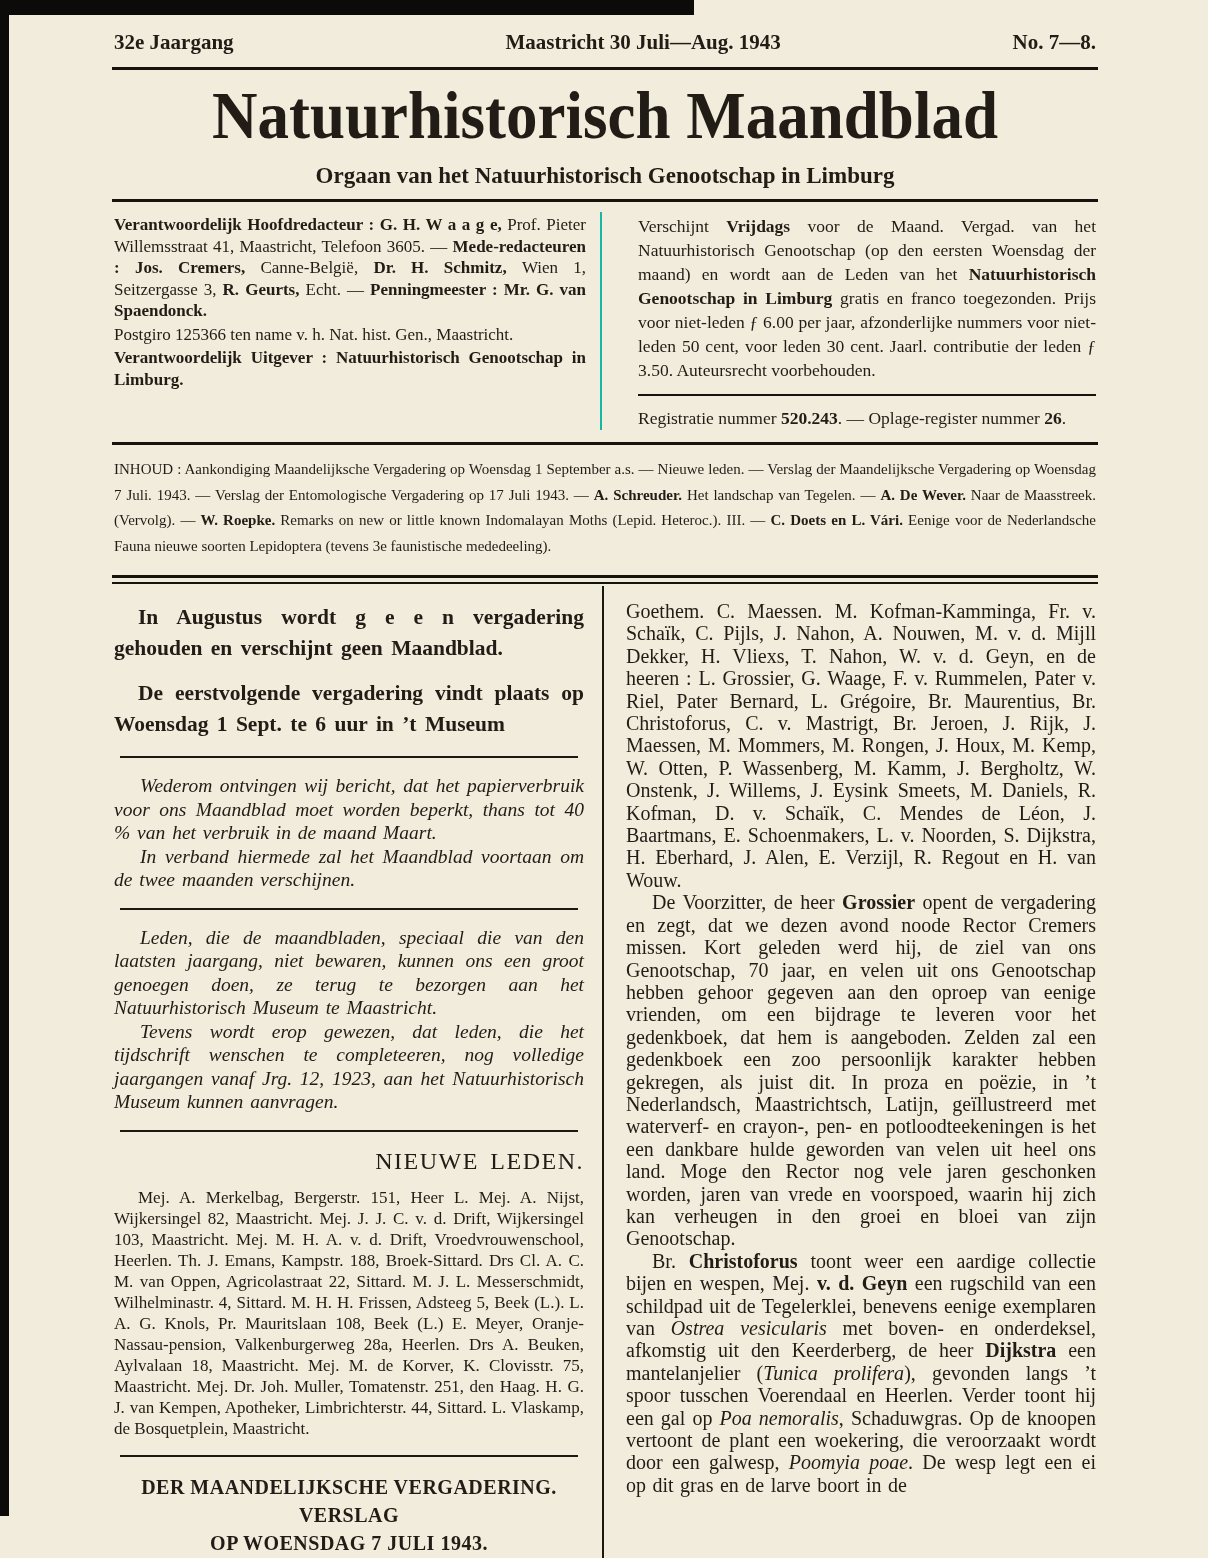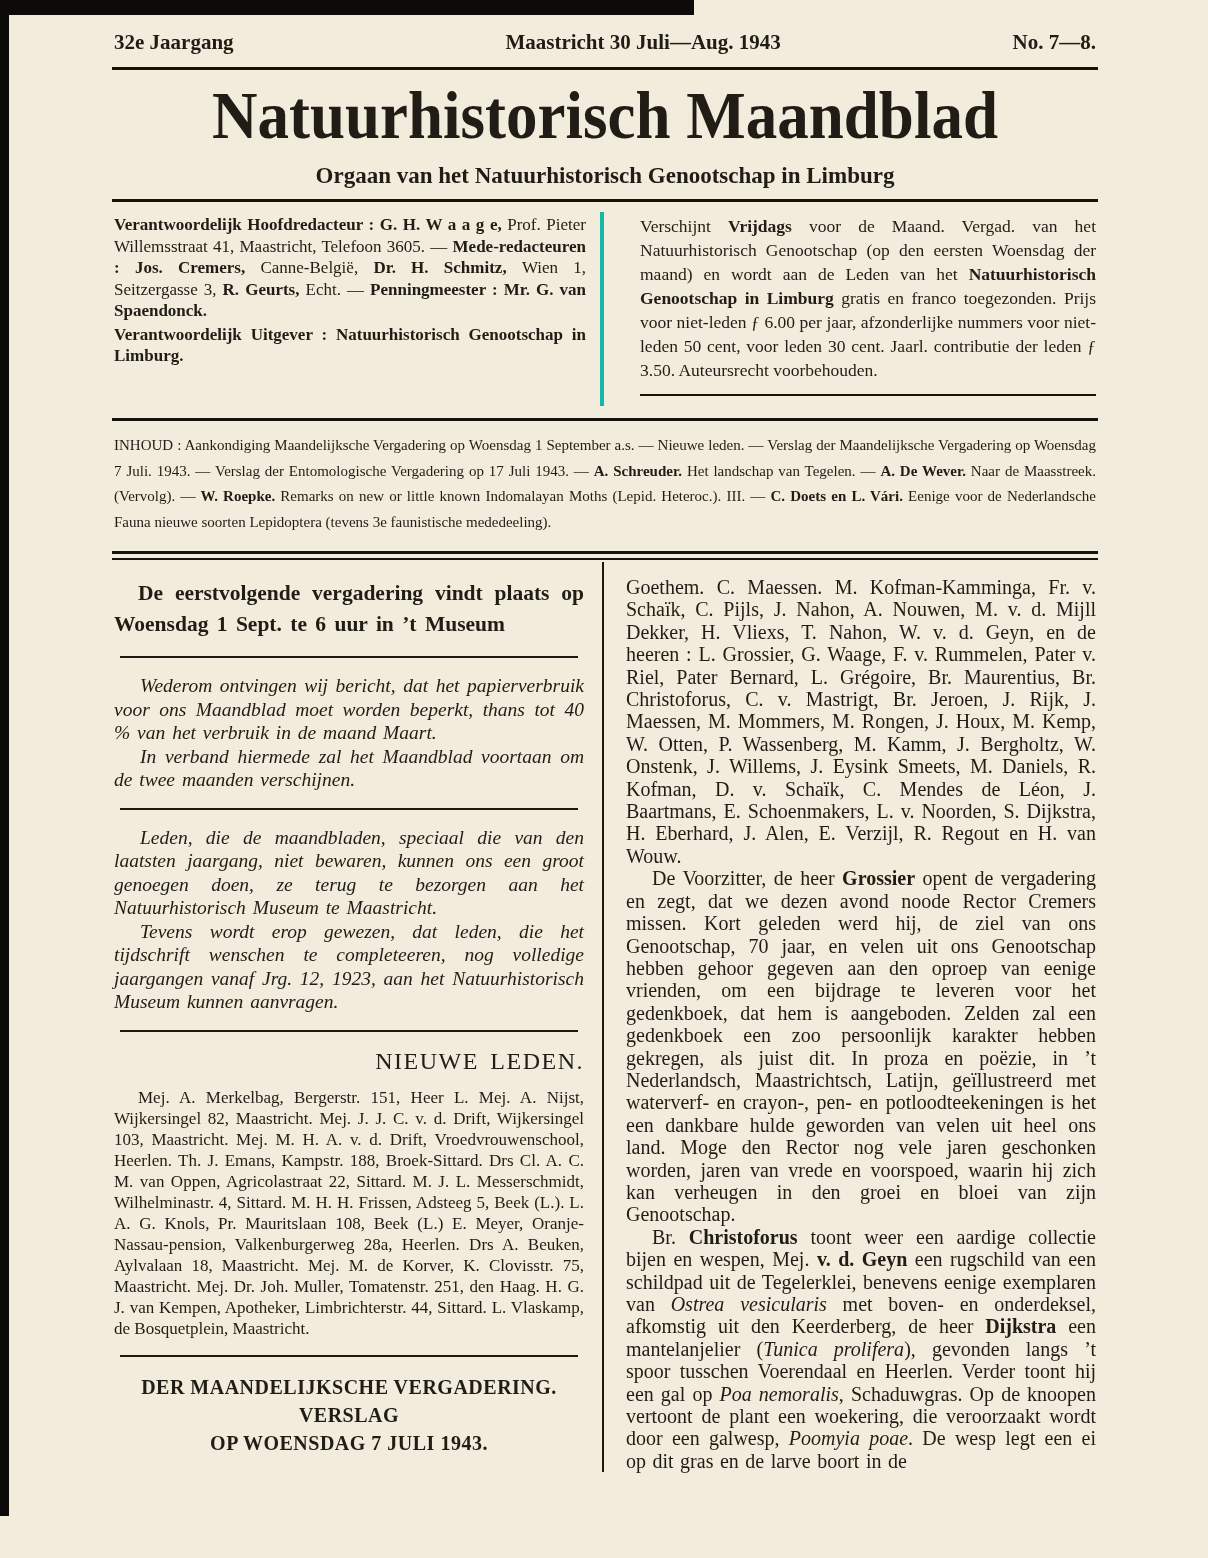--- a/index.html
+++ b/index.html
@@ -27,21 +27,21 @@
 
   h1.title{
     margin:6px 0 0 0;text-align:center;
     font-size:63px;font-weight:bold;letter-spacing:0px;
     transform:scaleY(1.08);transform-origin:top center;
     white-space:nowrap;
   }
   h2.subtitle{margin:14px 0 10px 0;text-align:center;font-size:23px;font-weight:bold;}
 
   .colophon{display:flex;padding:10px 0 12px 0;}
-  .colo-left{flex:0 0 472px;padding:2px 14px 0 2px;border-right:4px solid #14b8a6;
+  .colo-left{flex:0 0 472px;padding:2px 14px 0 2px;border-right:2px solid #14b8a6;
     font-size:17px;line-height:21.5px;text-align:justify;}
   .colo-left p{margin:0 0 2px 0;}
   .colo-right{flex:1;padding:2px 2px 0 36px;font-size:17.5px;line-height:24px;text-align:justify;}
   .colo-right p{margin:0;}
   .colo-right .rule-thin{margin:12px 0 10px 0;}
   .registration{font-size:17.5px;}
 
   .b{font-weight:bold;}
   .i{font-style:italic;}
 
@@ -86,35 +86,38 @@
     </header>
     <div class="rule"></div>
 
     <h1 class="title">Natuurhistorisch Maandblad</h1>
     <h2 class="subtitle">Orgaan van het Natuurhistorisch Genootschap in Limburg</h2>
     <div class="rule"></div>
 
     <section class="colophon">
       <div class="colo-left">
         <p><span class="b">Verantwoordelijk Hoofdredacteur : G. H. W a a g e, </span><span>Prof. Pieter Willemsstraat 41, Maastricht, Telefoon 3605. — </span><span class="b">Mede-redacteuren : Jos. Cremers, </span><span>Canne-België, </span><span class="b">Dr. H. Schmitz, </span><span>Wien 1, Seitzergasse 3, </span><span class="b">R. Geurts, </span><span>Echt. — </span><span class="b">Penningmeester : Mr. G. van Spaendonck.</span></p>
+        <p><span>Postgiro 125366 ten name v. h. Nat. hist. Gen., Maastricht.</span></p>
         <p><span class="b">Verantwoordelijk Uitgever : Natuurhistorisch Genootschap in Limburg.</span></p>
       </div>
       <div class="colo-right">
         <p><span>Verschijnt </span><span class="b">Vrijdags</span><span> voor de Maand. Vergad. van het Natuurhistorisch Genootschap (op den eersten Woensdag der maand) en wordt aan de Leden van het </span><span class="b">Natuurhistorisch Genootschap in Limburg</span><span> gratis en franco toegezonden. Prijs voor niet-leden ƒ 6.00 per jaar, afzonderlijke nummers voor niet-leden 50 cent, voor leden 30 cent. Jaarl. contributie der leden ƒ 3.50. Auteursrecht voorbehouden.</span></p>
         <div class="rule-thin"></div>
+        <p class="registration"><span>Registratie nummer </span><span class="b">520.243</span><span>. — Oplage-register nummer </span><span class="b">26</span><span>.</span></p>
       </div>
     </section>
     <div class="rule"></div>
 
     <p class="inhoud"><span>INHOUD : Aankondiging Maandelijksche Vergadering op Woensdag 1 September a.s. — Nieuwe leden. — Verslag der Maandelijksche Vergadering op Woensdag 7 Juli. 1943. — Verslag der Entomologische Vergadering op 17 Juli 1943. — </span><span class="b">A. Schreuder.</span><span> Het landschap van Tegelen. — </span><span class="b">A. De Wever.</span><span> Naar de Maasstreek. (Vervolg). — </span><span class="b">W. Roepke.</span><span> Remarks on new or little known Indomalayan Moths (Lepid. Heteroc.). III. — </span><span class="b">C. Doets en L. Vári.</span><span> Eenige voor de Nederlandsche Fauna nieuwe soorten Lepidoptera (tevens 3e faunistische mededeeling).</span></p>
     <div class="rule-double"></div>
 
     <main class="columns">
 
       <div class="col-main-left">
+        <p class="announce">In Augustus wordt g e e n vergadering gehouden en verschijnt geen Maandblad.</p>
         <p class="announce">De eerstvolgende vergadering vindt plaats op Woensdag 1 Sept. te 6 uur in ’t Museum</p>
 
         <div class="colrule"></div>
 
         <p class="notice">Wederom ontvingen wij bericht, dat het papierverbruik voor ons Maandblad moet worden beperkt, thans tot 40 % van het verbruik in de maand Maart.</p>
         <p class="notice">In verband hiermede zal het Maandblad voortaan om de twee maanden verschijnen.</p>
 
         <div class="colrule"></div>
 
         <p class="notice">Leden, die de maandbladen, speciaal die van den laatsten jaargang, niet bewaren, kunnen ons een groot genoegen doen, ze terug te bezorgen aan het Natuurhistorisch Museum te Maastricht.</p>

